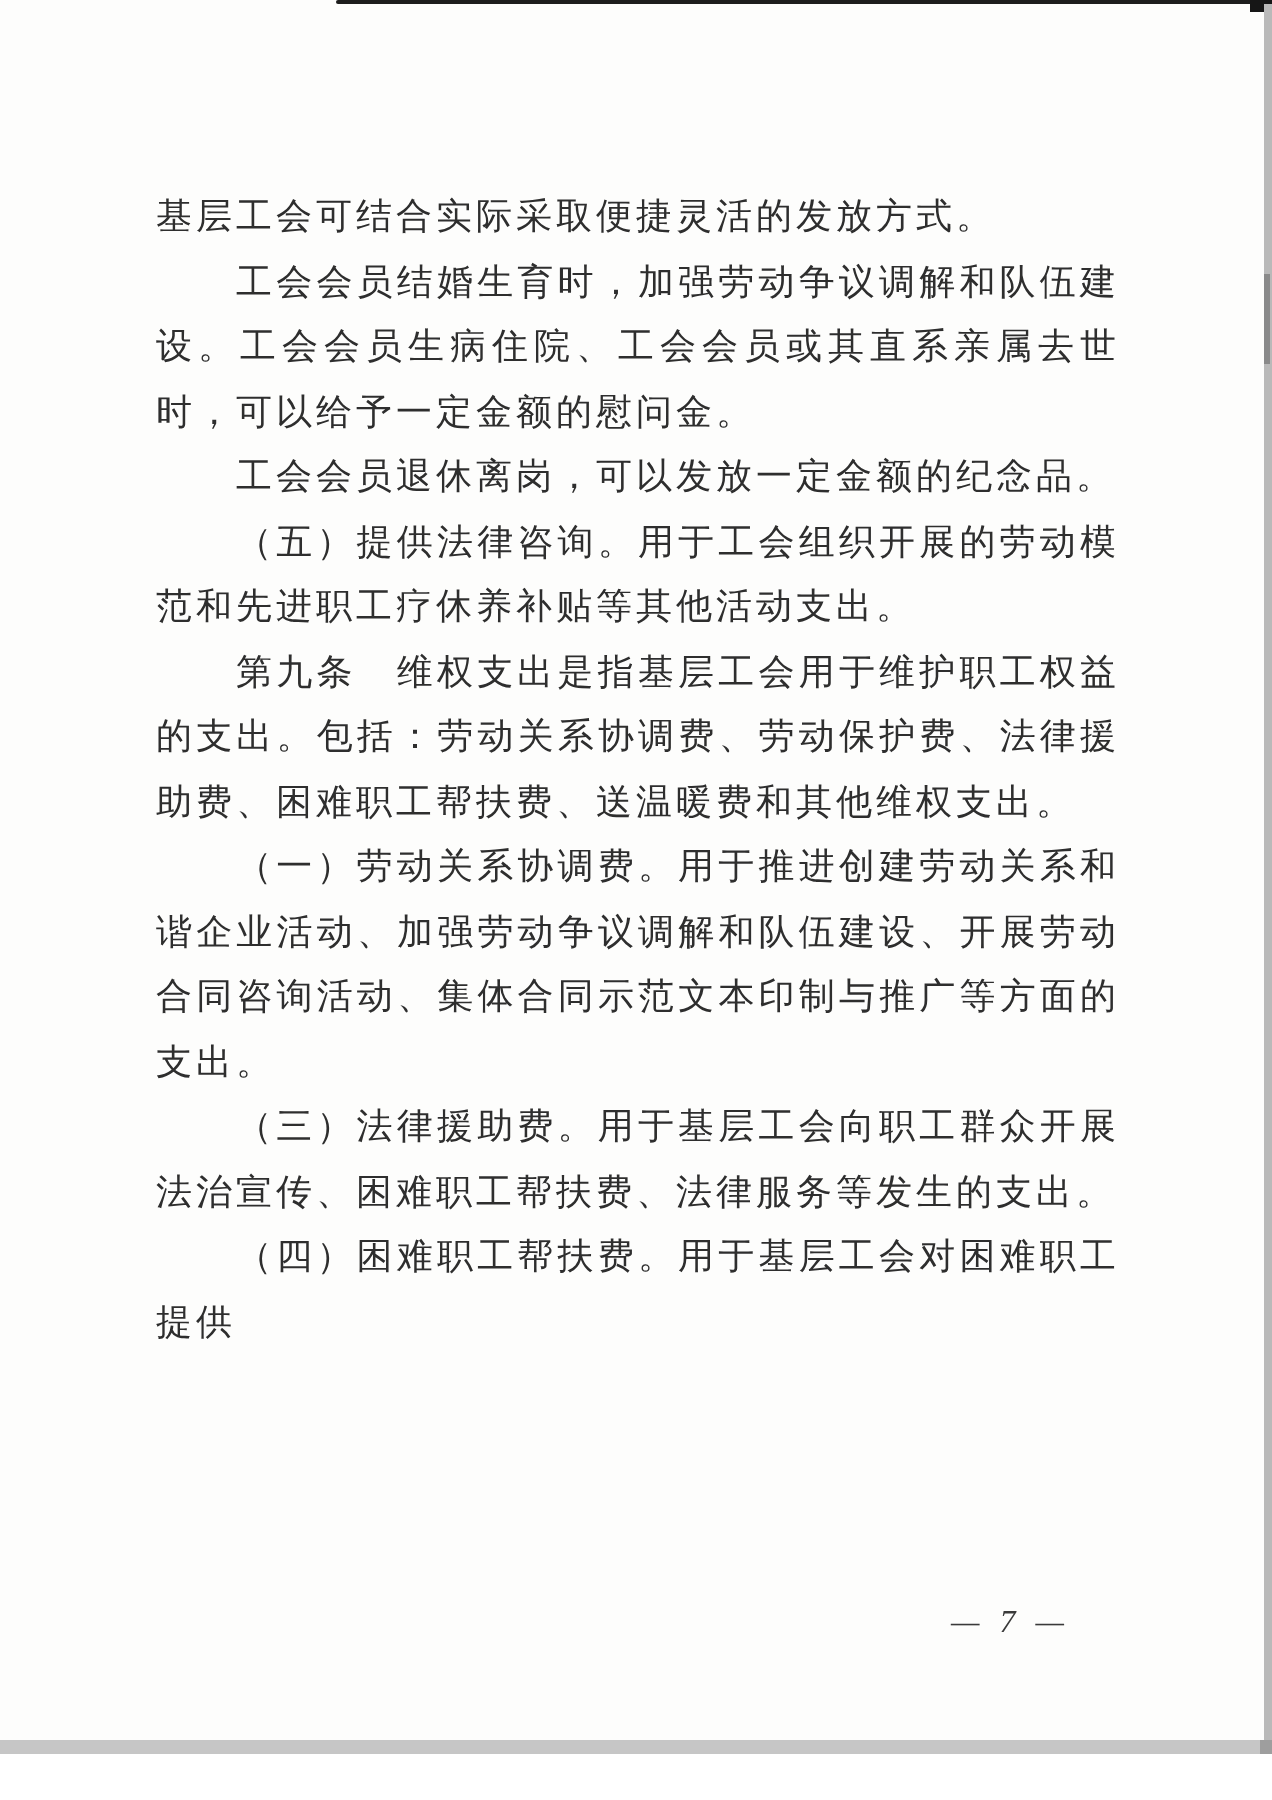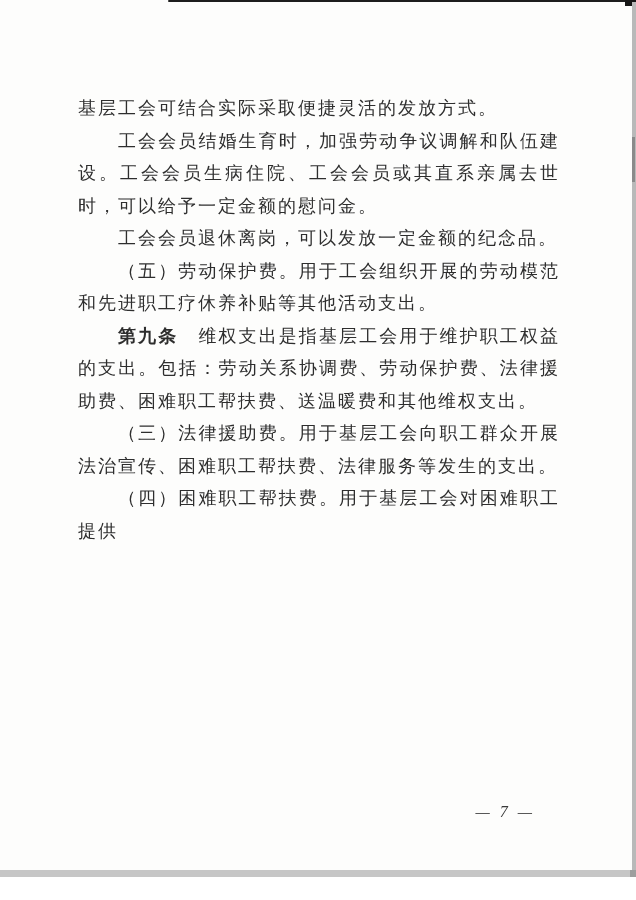--- a/index.html
+++ b/index.html
@@ -78,21 +78,21 @@
   }
   .para {
     margin: 0;
     text-align: justify;
     text-justify: inter-character;
   }
   .para.indent {
     text-indent: 40px;
   }
   .article-no {
-    font-weight: bold;
+    font-weight: normal;
     margin-top: 24px;
   }
   .page-number {
     position: absolute;
     top: 803px;
     right: 101px;
     color: #3a3a3a;
     font-size: 16px;
     font-style: italic;
     letter-spacing: 3px;
@@ -108,21 +108,22 @@
   <div class="scan-corner-top-right"></div>
   <div class="scan-band-right"></div>
   <div class="scan-dash-right"></div>
   <div class="scan-band-bottom"></div>
   <div class="scan-corner-bottom-right"></div>
 
   <main class="body-text" id="paragraphs">
       <p class="para">基层工会可结合实际采取便捷灵活的发放方式。</p>
       <p class="para indent">工会会员结婚生育时，加强劳动争议调解和队伍建设。工会会员生病住院、工会会员或其直系亲属去世时，可以给予一定金额的慰问金。</p>
       <p class="para indent">工会会员退休离岗，可以发放一定金额的纪念品。</p>
-      <p class="para indent">（五）劳动保护费。用于工会组织开展的劳动模范和先进职工疗休养补贴等其他活动支出。</p>
+      <p class="para indent">（五）提供法律咨询。用于工会组织开展的劳动模范和先进职工疗休养补贴等其他活动支出。</p>
       <p class="para indent"><span class="article-no">第九条</span>　维权支出是指基层工会用于维护职工权益的支出。包括：劳动关系协调费、劳动保护费、法律援助费、困难职工帮扶费、送温暖费和其他维权支出。</p>
+      <p class="para indent">（一）劳动关系协调费。用于推进创建劳动关系和谐企业活动、加强劳动争议调解和队伍建设、开展劳动合同咨询活动、集体合同示范文本印制与推广等方面的支出。</p>
       <p class="para indent">（三）法律援助费。用于基层工会向职工群众开展法治宣传、困难职工帮扶费、法律服务等发生的支出。</p>
       <p class="para indent">（四）困难职工帮扶费。用于基层工会对困难职工提供</p>
     </main>
 
   <div class="page-number">— 7 —</div>
 
 </div>
 
 </body></html>

